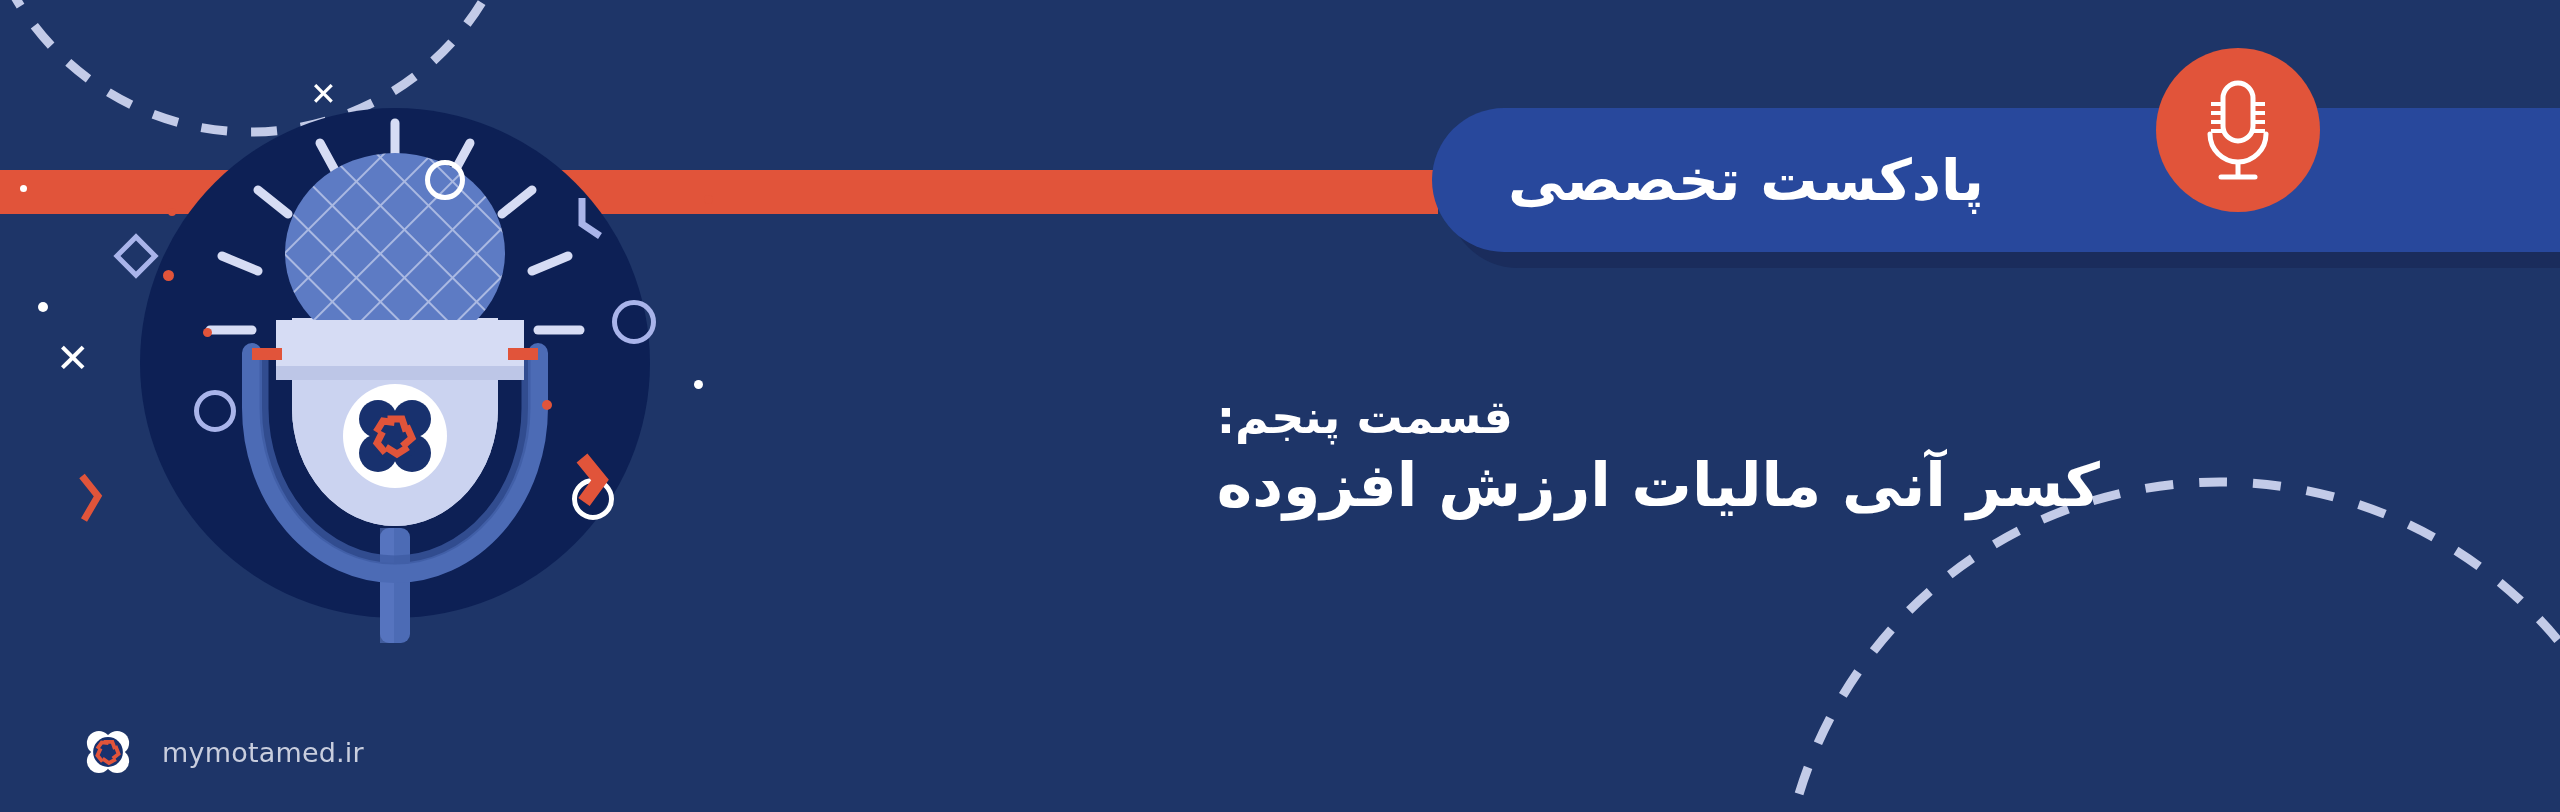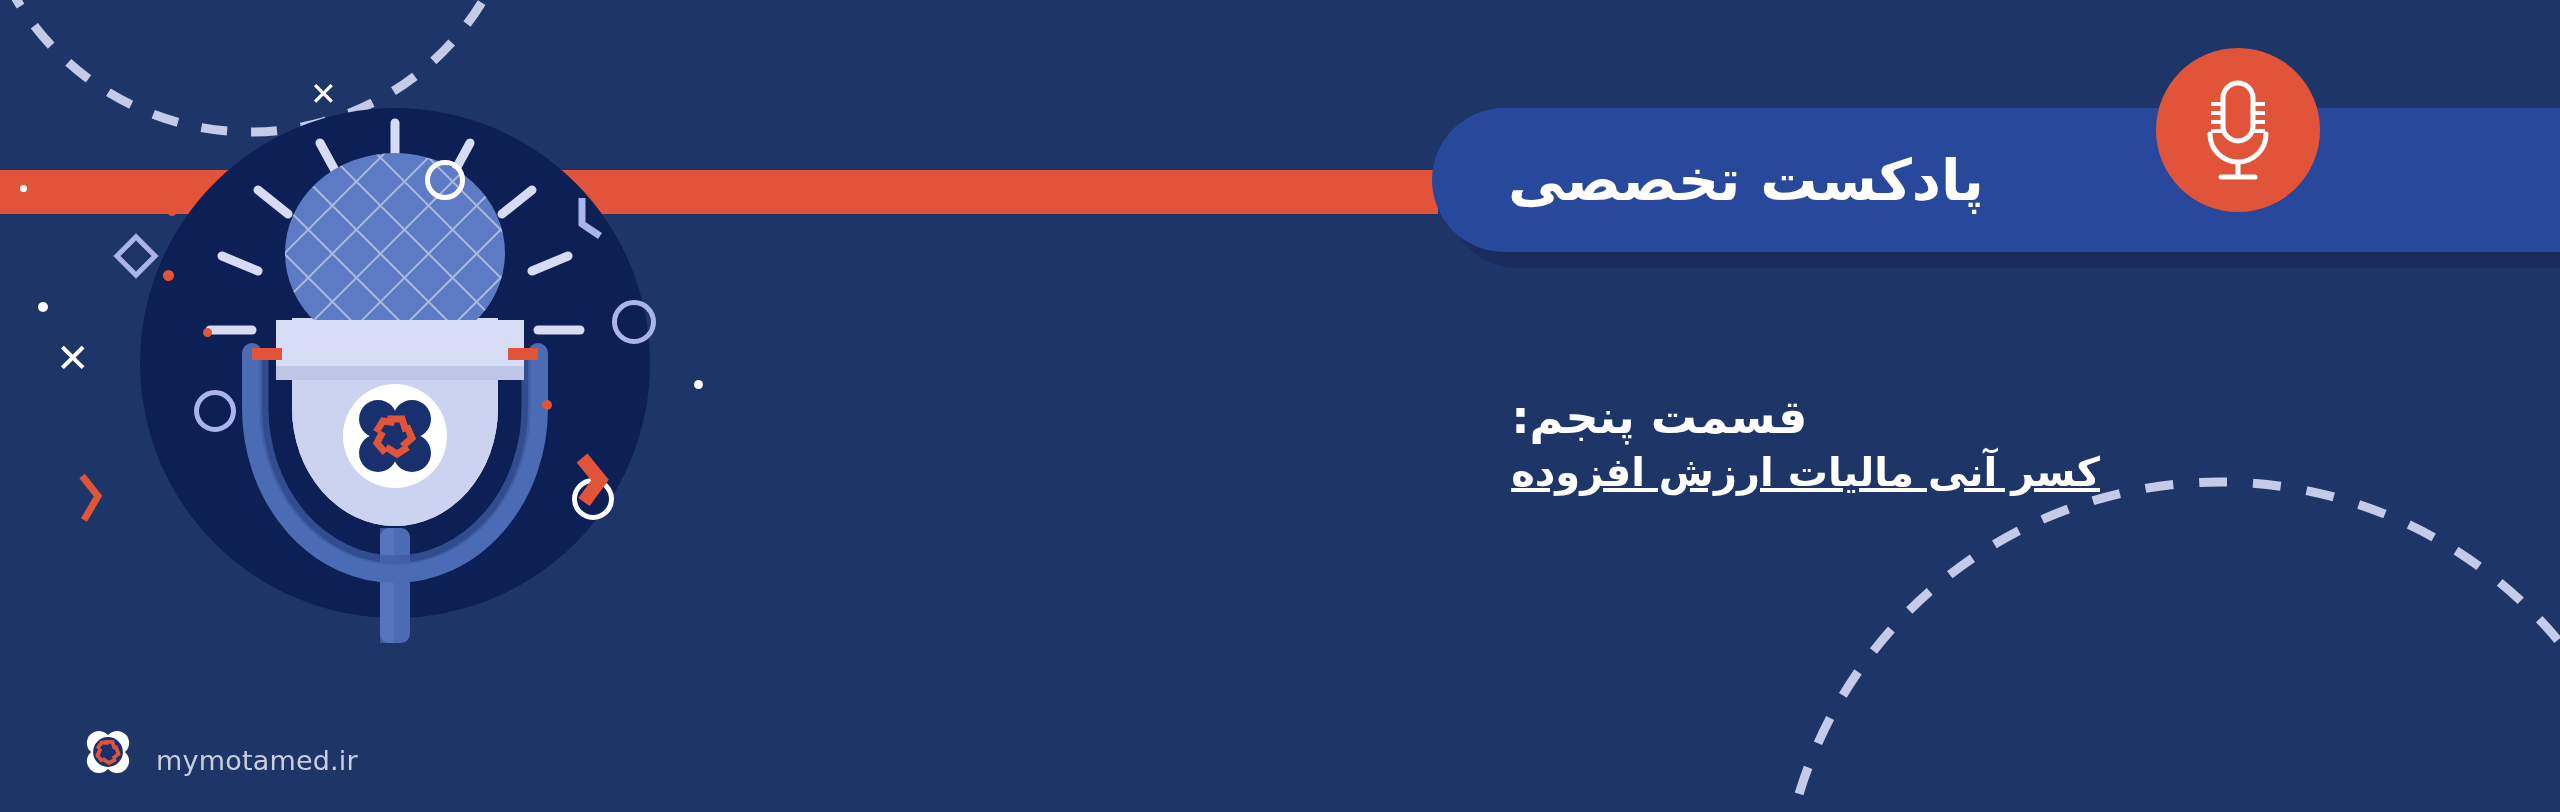--- a/index.html
+++ b/index.html
@@ -162,35 +162,34 @@
     direction: rtl;
     color: #ffffff;
   }
   .headline .l1 {
     font-size: 46px;
     font-weight: 700;
     line-height: 1.28;
     white-space: nowrap;
   }
   .headline .l2 {
-    font-size: 40px;
+    font-size: 60px;
     font-weight: 700;
     line-height: 1.28;
     white-space: nowrap;
-    text-decoration: underline;
   }
 
   
   .brand {
     position: absolute;
     left: 84px;
     top: 728px;
     display: flex;
-    align-items: flex-end;
-    gap: 24px;
+    align-items: center;
+    gap: 30px;
     direction: ltr;
   }
   .brand-mark { width: 48px; height: 48px; display: block; }
   .brand-text {
     color: #c9cede;
     font-size: 27px;
     font-weight: 400;
     letter-spacing: .2px;
   }
 </style>

